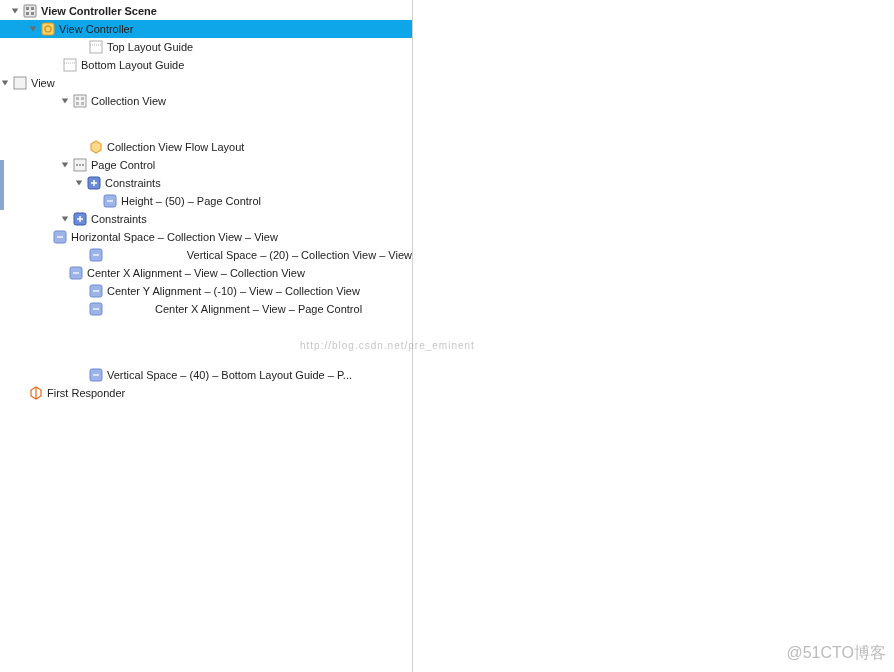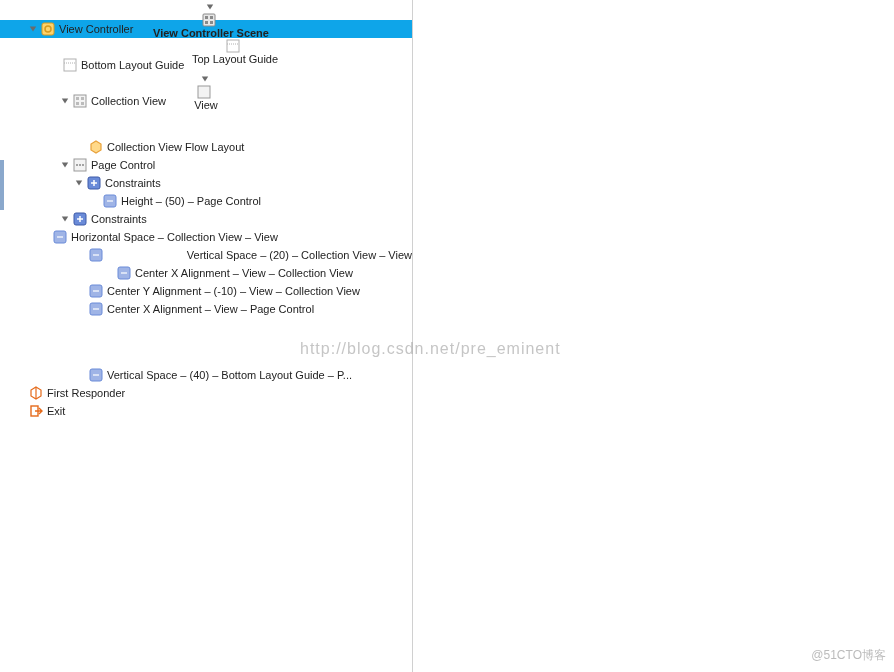--- a/index.html
+++ b/index.html
@@ -2,29 +2,29 @@
 <html><head>
 <meta charset="utf-8">
 <style>
   * { box-sizing: border-box; margin: 0; padding: 0; font-family: "Lucida Grande", "Helvetica Neue", sans-serif; }
   body { background: #fff; width: 894px; height: 672px; overflow: hidden; position: relative; }
   .container { display: flex; width: 100%; height: 100%; }
   .outline { width: 413px; height: 100%; border-right: 1px solid #d0d0d0; background: #fff; padding-top: 2px; }
   .preview { flex: 1; height: 100%; position: relative; }
 
   .row { display: flex; align-items: center; height: 18px; font-size: 11px; color: #222; cursor: default; white-space: nowrap; }
-  .row.header { font-weight: bold; flex-direction: column; }
+  .row.header { font-weight: bold; }
   .row.selected { background: #0ea5e9; }
   .disclosure { width: 10px; height: 10px; display: inline-flex; align-items: center; justify-content: center; margin-right: 2px; flex-shrink: 0; }
   .disclosure svg { width: 8px; height: 8px; }
   .icon { width: 15px; height: 15px; margin-right: 4px; display: inline-flex; align-items: center; justify-content: center; flex-shrink: 0; }
   .icon svg { width: 14px; height: 14px; }
 
-  .watermark { position: absolute; left: 300px; top: 340px; font-size: 16px; color: rgba(150,150,150,0.55); font-family: Arial, sans-serif; letter-spacing: 1px; pointer-events: none; }
-  .watermark2 { position: absolute; right: 8px; bottom: 8px; font-size: 12px; color: rgba(120,120,120,0.5); pointer-events: none; }
+  .watermark { position: absolute; left: 300px; top: 340px; font-size: 10px; color: rgba(150,150,150,0.55); font-family: Arial, sans-serif; letter-spacing: 1px; pointer-events: none; }
+  .watermark2 { position: absolute; right: 8px; bottom: 8px; font-size: 16px; color: rgba(120,120,120,0.5); pointer-events: none; }
 
   .arrow { position: absolute; left: 480px; top: 368px; }
   .arrow svg { width: 70px; height: 30px; }
 
   .leftbar { position: absolute; left: 0; top: 160px; width: 4px; height: 50px; background: #8aa8cc; }
 </style>
 </head>
 <body>
 
 <div class="container">
@@ -56,39 +56,39 @@
             </svg>
           </span>
           <span class="icon">
             <svg viewBox="0 0 14 14">
               <rect x="1" y="1" width="12" height="12" rx="2" fill="#ffd36b" stroke="#d59a1f"></rect>
               <circle cx="7" cy="7" r="3" fill="none" stroke="#d59a1f" stroke-width="1.5"></circle>
             </svg>
           </span>
           <span>View Controller</span>
         </div>
-        <div class="row" style="padding-left: 58px; flex-direction: column;">
+        <div class="row" style="padding-left: 88px;">
           <span class="icon">
             <svg viewBox="0 0 14 14">
               <rect x="1" y="1" width="12" height="12" fill="#fff" stroke="#b0b0b0"></rect>
               <line x1="1" y1="5" x2="13" y2="5" stroke="#b0b0b0" stroke-dasharray="1 1"></line>
             </svg>
           </span>
           <span>Top Layout Guide</span>
         </div>
         <div class="row" style="padding-left: 62px;">
           <span class="icon">
             <svg viewBox="0 0 14 14">
               <rect x="1" y="1" width="12" height="12" fill="#fff" stroke="#b0b0b0"></rect>
               <line x1="1" y1="5" x2="13" y2="5" stroke="#b0b0b0" stroke-dasharray="1 1"></line>
             </svg>
           </span>
           <span>Bottom Layout Guide</span>
         </div>
-        <div class="row" style=" flex-direction: column;">
+        <div class="row" style="">
           <span class="disclosure">
             <svg viewBox="0 0 10 10">
               <polygon points="1,2 9,2 5,8" fill="#6b6b6b"></polygon>
             </svg>
           </span>
           <span class="icon">
             <svg viewBox="0 0 14 14">
               <rect x="1" y="1" width="12" height="12" fill="#f3f3f3" stroke="#999"></rect>
             </svg>
           </span>
@@ -187,39 +187,39 @@
         </div>
         <div class="row" style="padding-left: 88px; justify-content: space-between;">
           <span class="icon">
             <svg viewBox="0 0 14 14">
               <rect x="1" y="1" width="12" height="12" rx="2" fill="#9fb4e6" stroke="#6a8bd8"></rect>
               <line x1="4" y1="7" x2="10" y2="7" stroke="#fff" stroke-width="1.2"></line>
             </svg>
           </span>
           <span>Vertical Space – (20) – Collection View – View</span>
         </div>
-        <div class="row" style="padding-left: 116px;">
+        <div class="row" style="padding-left: 68px;">
           <span class="icon">
             <svg viewBox="0 0 14 14">
               <rect x="1" y="1" width="12" height="12" rx="2" fill="#9fb4e6" stroke="#6a8bd8"></rect>
               <line x1="4" y1="7" x2="10" y2="7" stroke="#fff" stroke-width="1.2"></line>
             </svg>
           </span>
           <span>Center X Alignment – View – Collection View</span>
         </div>
         <div class="row" style="padding-left: 88px;">
           <span class="icon">
             <svg viewBox="0 0 14 14">
               <rect x="1" y="1" width="12" height="12" rx="2" fill="#9fb4e6" stroke="#6a8bd8"></rect>
               <line x1="4" y1="7" x2="10" y2="7" stroke="#fff" stroke-width="1.2"></line>
             </svg>
           </span>
           <span>Center Y Alignment – (-10) – View – Collection View</span>
         </div>
-        <div class="row" style="padding-left: 88px;">
+        <div class="row" style="padding-left: 88px; gap: 48px;">
           <span class="icon">
             <svg viewBox="0 0 14 14">
               <rect x="1" y="1" width="12" height="12" rx="2" fill="#9fb4e6" stroke="#6a8bd8"></rect>
               <line x1="4" y1="7" x2="10" y2="7" stroke="#fff" stroke-width="1.2"></line>
             </svg>
           </span>
           <span>Center X Alignment – View – Page Control</span>
         </div>
         <div class="row" style="padding-left: 88px; margin-top: 48px;">
           <span class="icon">
@@ -233,29 +233,20 @@
         <div class="row" style="padding-left: 28px;">
           <span class="icon">
             <svg viewBox="0 0 14 14">
               <g fill="none" stroke="#e56a1a" stroke-width="1.2">
                 <polygon points="7,1 12,4 12,10 7,13 2,10 2,4"></polygon>
                 <line x1="7" y1="1" x2="7" y2="13"></line>
               </g>
             </svg>
           </span>
           <span>First Responder</span>
-        </div>
-        <div class="row" style="padding-left: 28px;">
-          <span class="icon">
-            <svg viewBox="0 0 14 14">
-              <rect x="2" y="2" width="7" height="10" fill="none" stroke="#e56a1a" stroke-width="1.4"></rect>
-              <path d="M6 7 L13 7 M10 4 L13 7 L10 10" fill="none" stroke="#e56a1a" stroke-width="1.4"></path>
-            </svg>
-          </span>
-          <span>Exit</span>
         </div>
       </div>
   </div>
 
   <div class="preview">
 
     <div class="arrow">
       <svg viewBox="0 0 70 30">
           <line x1="2" y1="15" x2="62" y2="15" stroke="#8a8a8a" stroke-width="1.5"></line>
           <polyline points="50,4 64,15 50,26" fill="none" stroke="#8a8a8a" stroke-width="1.5"></polyline>

